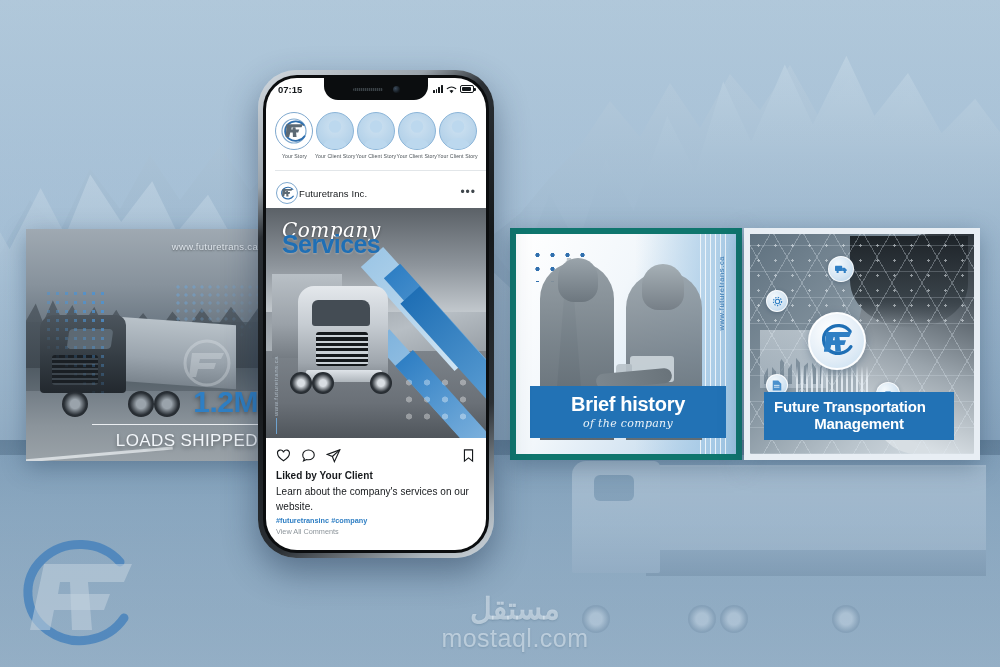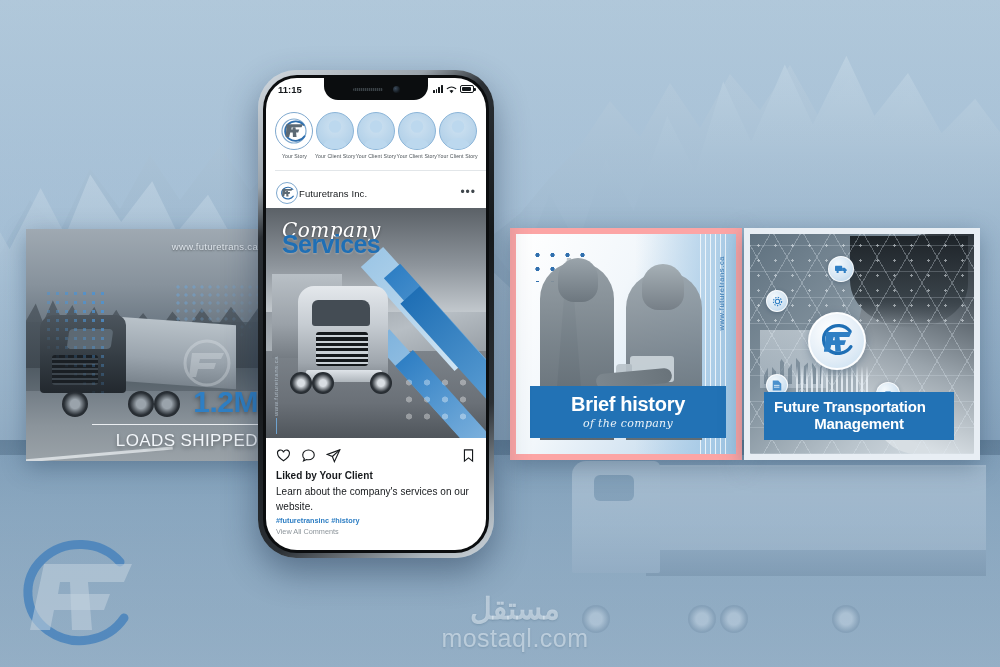--- a/index.html
+++ b/index.html
@@ -193,21 +193,21 @@
     position:absolute; right:12px; bottom:36px; width:166px; height:1.5px;
     background:rgba(245,248,251,.9);
   }
   .c1-label {
     position:absolute; right:12px; bottom:10px;
     font-size:17px; color:#f2f6fa; letter-spacing:.4px;
     text-shadow:0 2px 4px rgba(0,0,0,.4);
   }
 
   
-  #card-history { left:510px; top:228px; width:232px; height:232px; background:#fca5a5;padding-left:6px; }
+  #card-history { left:510px; top:228px; width:232px; height:232px; background:#0f766e;padding-left:6px; }
   .c3-inner { position:absolute; inset:6px; overflow:hidden;
     background:linear-gradient(120deg,#ffffff 0%,#f2f7fb 40%,#cfe1f0 75%,#a9cbe6 100%); }
   .c3-shade {
     position:absolute; right:0; top:0; width:46%; height:100%;
     background:linear-gradient(90deg,rgba(190,217,237,0) 0%,#9cc4e3 100%); opacity:.85;
   }
   .c3-stripes {
     position:absolute; right:8px; top:0; width:28px; height:100%;
     background:repeating-linear-gradient(90deg,rgba(255,255,255,.75) 0 1px,transparent 1px 5px);
   }
@@ -625,21 +625,21 @@
 <div id="phone">
   <div class="phone-body">
     <div class="screen">
 
       <div class="notch">
         <span class="speaker"></span>
         <span class="cam"></span>
       </div>
 
       <div class="statusbar">
-        <span>11:15</span>
+        <span>07:15</span>
         <span class="sb-right">
           <span class="sig">
               <i></i>
               <i></i>
               <i></i>
               <i></i>
             </span>
           <svg width="11" height="9" viewBox="0 0 14 11">
             <path d="M7 10.2 L4.4 7.2 a4 4 0 0 1 5.2 0z" fill="#14181b"></path>
             <path d="M1.6 4.4 a8.2 8.2 0 0 1 10.8 0" fill="none" stroke="#14181b" stroke-width="1.5" stroke-linecap="round"></path>
@@ -762,19 +762,19 @@
         </svg>
         <span class="spacer"></span>
         <svg class="act-icon" viewBox="0 0 24 24" fill="none" stroke="#16191c" stroke-width="1.8">
           <path d="M5.5 3h13v18l-6.5-5.2L5.5 21z"></path>
         </svg>
       </div>
 
       <div class="caption">
         <div class="cap-line bold">Liked by Your Client</div>
         <div class="cap-line">Learn about the company's services on our website.</div>
-        <div class="cap-tags">#futuretransinc #history</div>
+        <div class="cap-tags">#futuretransinc #company</div>
         <div class="cap-view">View All Comments</div>
       </div>
 
     </div>
   </div>
 </div>
 
 </body></html>

